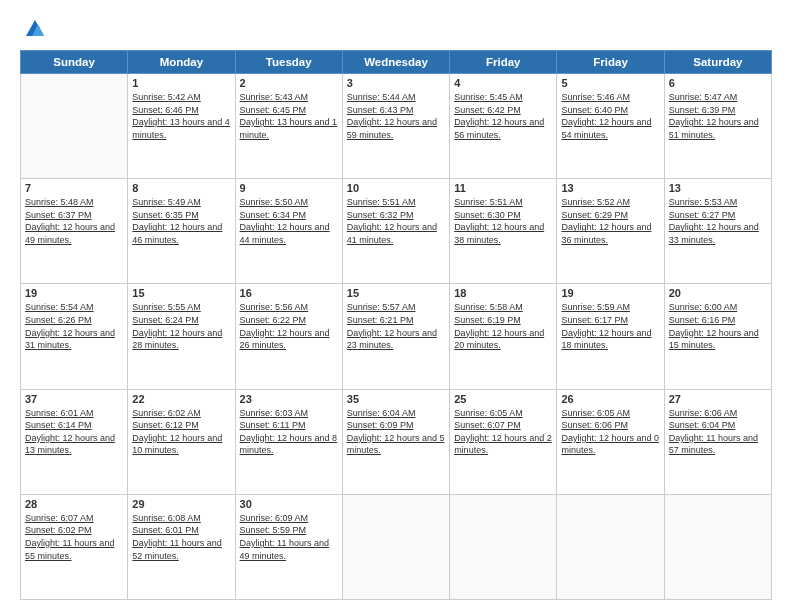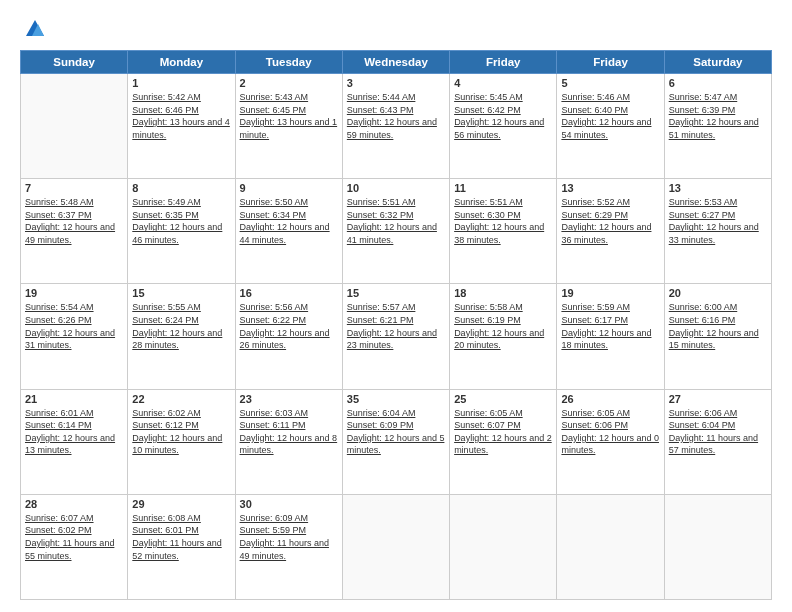--- a/index.html
+++ b/index.html
@@ -224,21 +224,21 @@
             <span class="day-number">19</span>
             <div class="day-info">Sunrise: 5:59 AM<br>Sunset: 6:17 PM<br>Daylight: 12 hours and 18 minutes.</div>
           </td>
           <td>
             <span class="day-number">20</span>
             <div class="day-info">Sunrise: 6:00 AM<br>Sunset: 6:16 PM<br>Daylight: 12 hours and 15 minutes.</div>
           </td>
         </tr>
         <tr>
           <td>
-            <span class="day-number">21</span>
+            <span class="day-number">37</span>
             <div class="day-info">Sunrise: 6:01 AM<br>Sunset: 6:14 PM<br>Daylight: 12 hours and 13 minutes.</div>
           </td>
           <td>
             <span class="day-number">22</span>
             <div class="day-info">Sunrise: 6:02 AM<br>Sunset: 6:12 PM<br>Daylight: 12 hours and 10 minutes.</div>
           </td>
           <td>
             <span class="day-number">23</span>
             <div class="day-info">Sunrise: 6:03 AM<br>Sunset: 6:11 PM<br>Daylight: 12 hours and 8 minutes.</div>
           </td>

